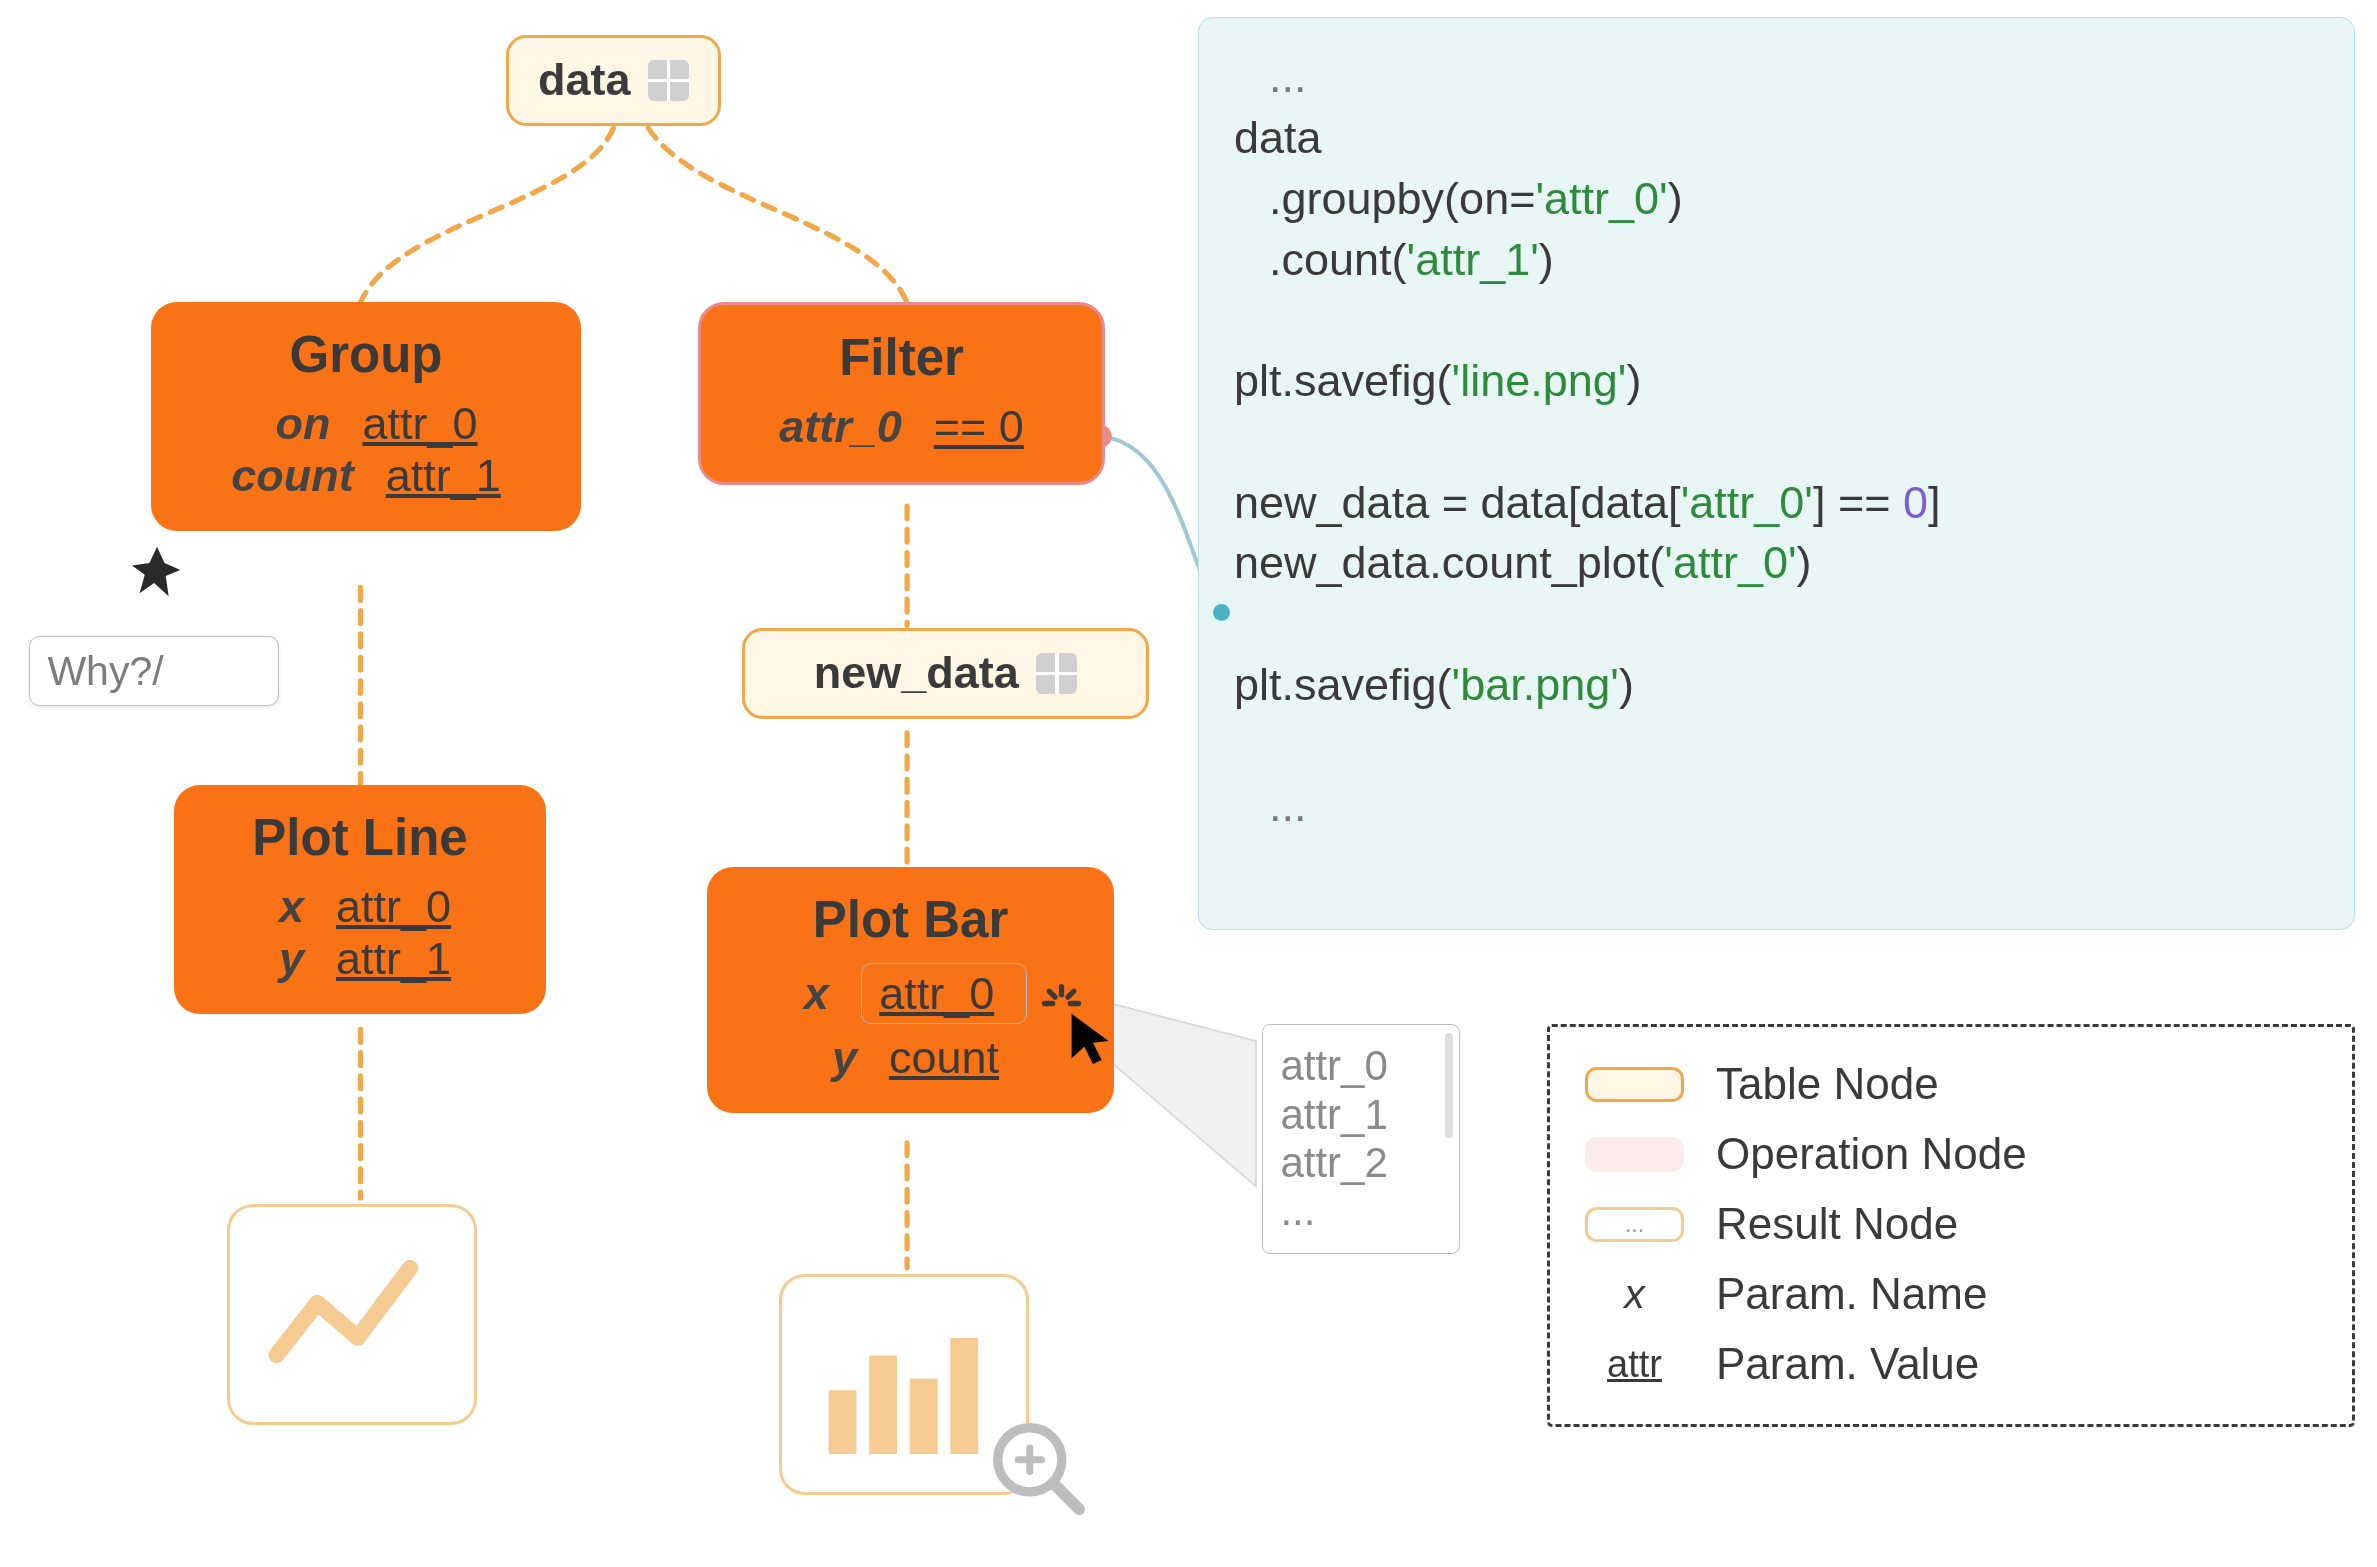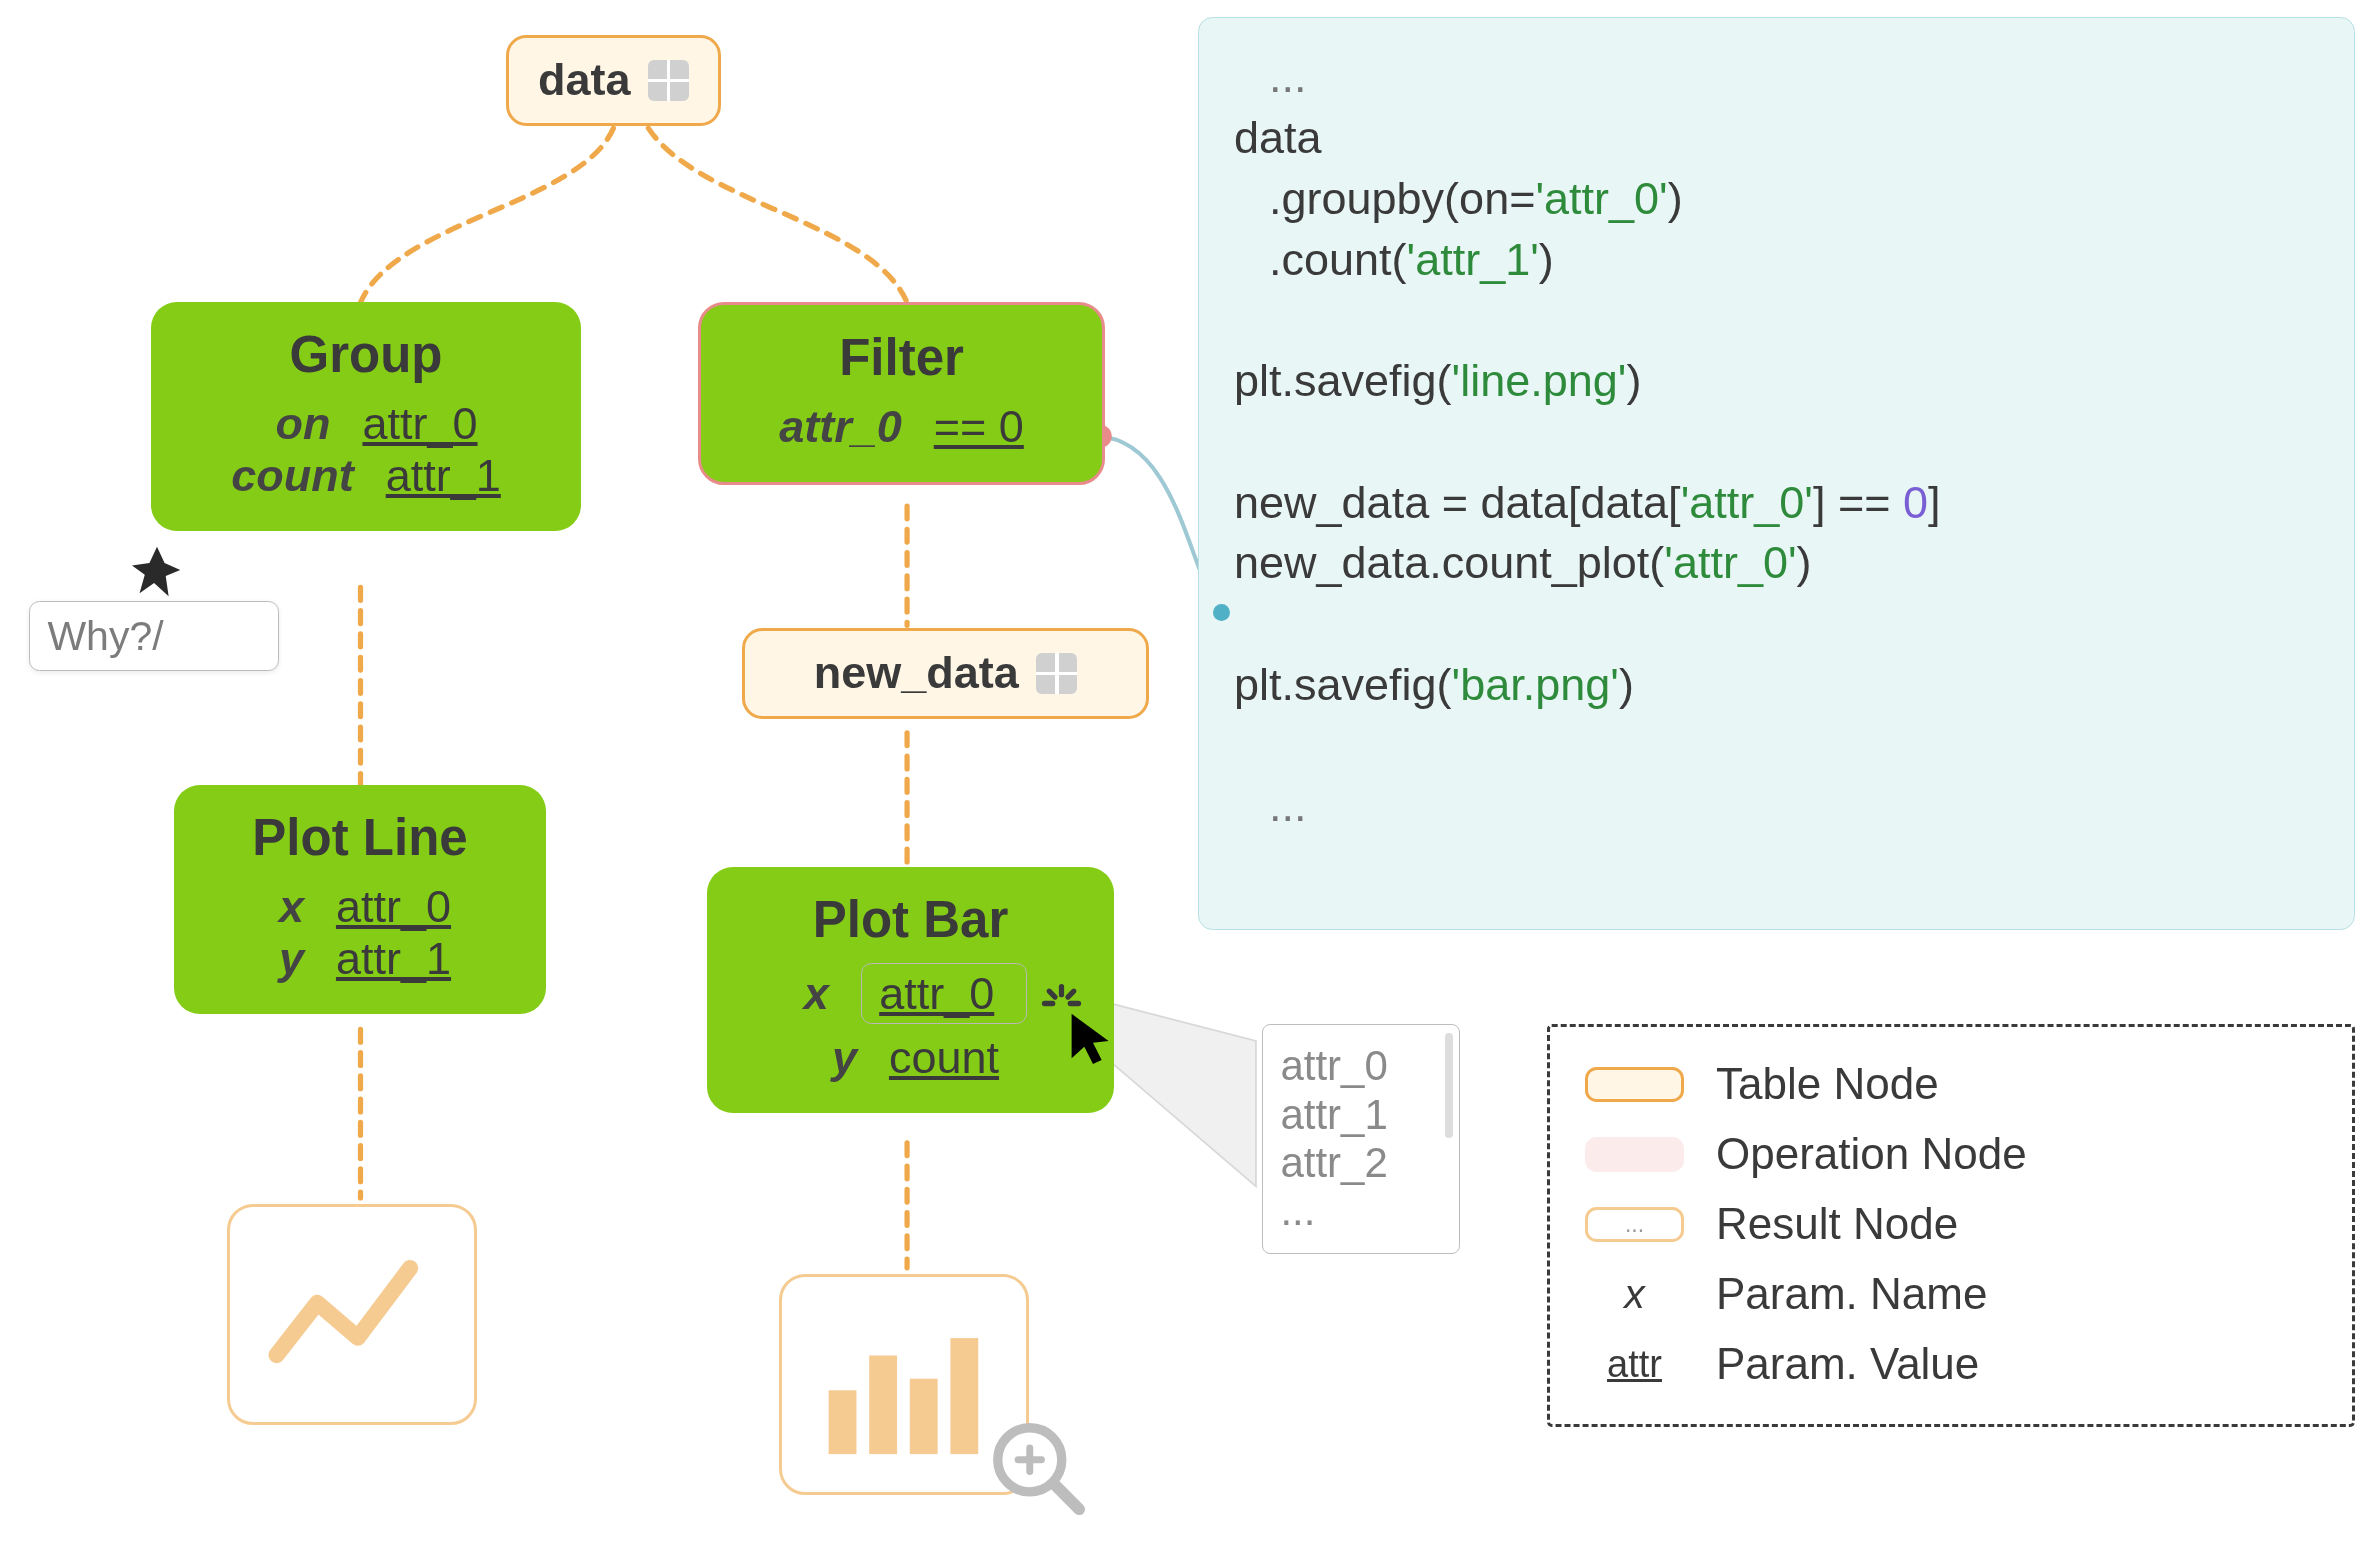--- a/index.html
+++ b/index.html
@@ -50,21 +50,21 @@
     border-radius:5.8px;
     position:relative;
   }
   .table-icon::before, .table-icon::after {
     content:""; position:absolute; background:#fff;
   }
   .table-icon::before { left:0; right:0; top:19px; height:3.5px; }
   .table-icon::after  { top:0; bottom:0; left:19px; width:3.5px; }
 
   .op-node {
-    background:#84cc16;
+    background:#f97316;
     border-radius:26px;
     padding:23px 35px 29px;
     text-align:center;
   }
   .op-node.selected {
     border:3.5px solid #e88b8b;
   }
   .op-title {
     font-weight:700; font-size:51px; text-align:center; margin-bottom:14px;
     color:#3a3a3a;
@@ -278,21 +278,21 @@
 <svg class="abs mag-icon" style="left:989px; top:1419px;" width="99" height="99" viewBox="0 0 170 170">
   <circle cx="70" cy="70" r="55" stroke="#bdbdbd" stroke-width="16" fill="#fff"></circle>
   <line x1="115" y1="115" x2="155" y2="155" stroke="#bdbdbd" stroke-width="20" stroke-linecap="round"></line>
   <line x1="50" y1="70" x2="90" y2="70" stroke="#bdbdbd" stroke-width="12" stroke-linecap="round"></line>
   <line x1="70" y1="50" x2="70" y2="90" stroke="#bdbdbd" stroke-width="12" stroke-linecap="round"></line>
 </svg>
 
 <svg class="abs" style="left:125px; top:541px;" width="64" height="64" viewBox="0 0 110 110">
   <path d="M 55 10 L 68 38 L 95 50 L 70 60 L 75 95 L 50 72 L 25 90 L 34 58 L 12 42 L 42 38 Z" fill="#2a2a2a"></path>
 </svg>
-<div class="abs why-pop" style="left:29px; top:601px; width:250px;">
+<div class="abs why-pop" style="left:29px; top:636px; width:250px;">
   <span>Why?/</span>
 </div>
 
 <div class="abs dropdown" style="left:1262px; top:1024px; width:198px;">
   <div>attr_0</div>
   <div>attr_1</div>
   <div>attr_2</div>
   <div>...</div>
   <div class="scrollbar"></div>
 </div>

